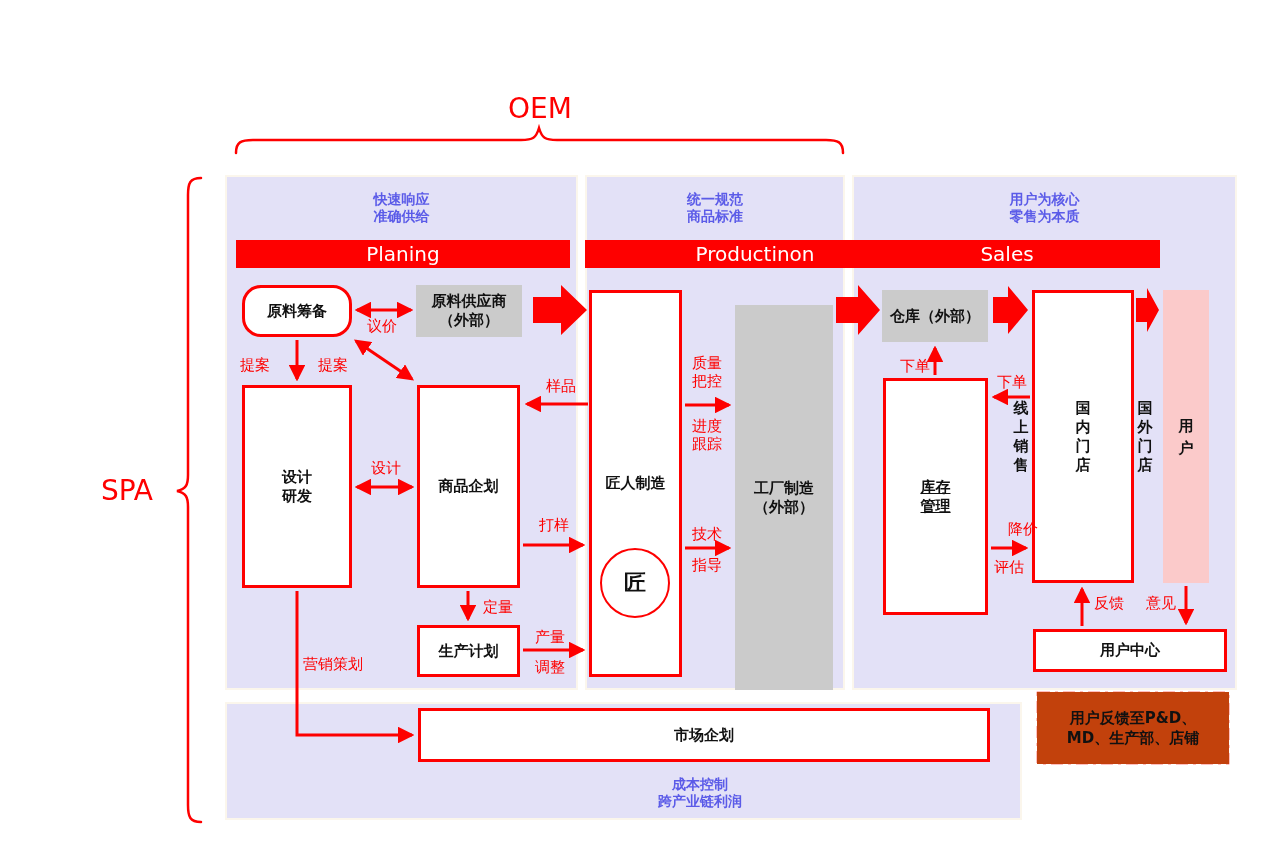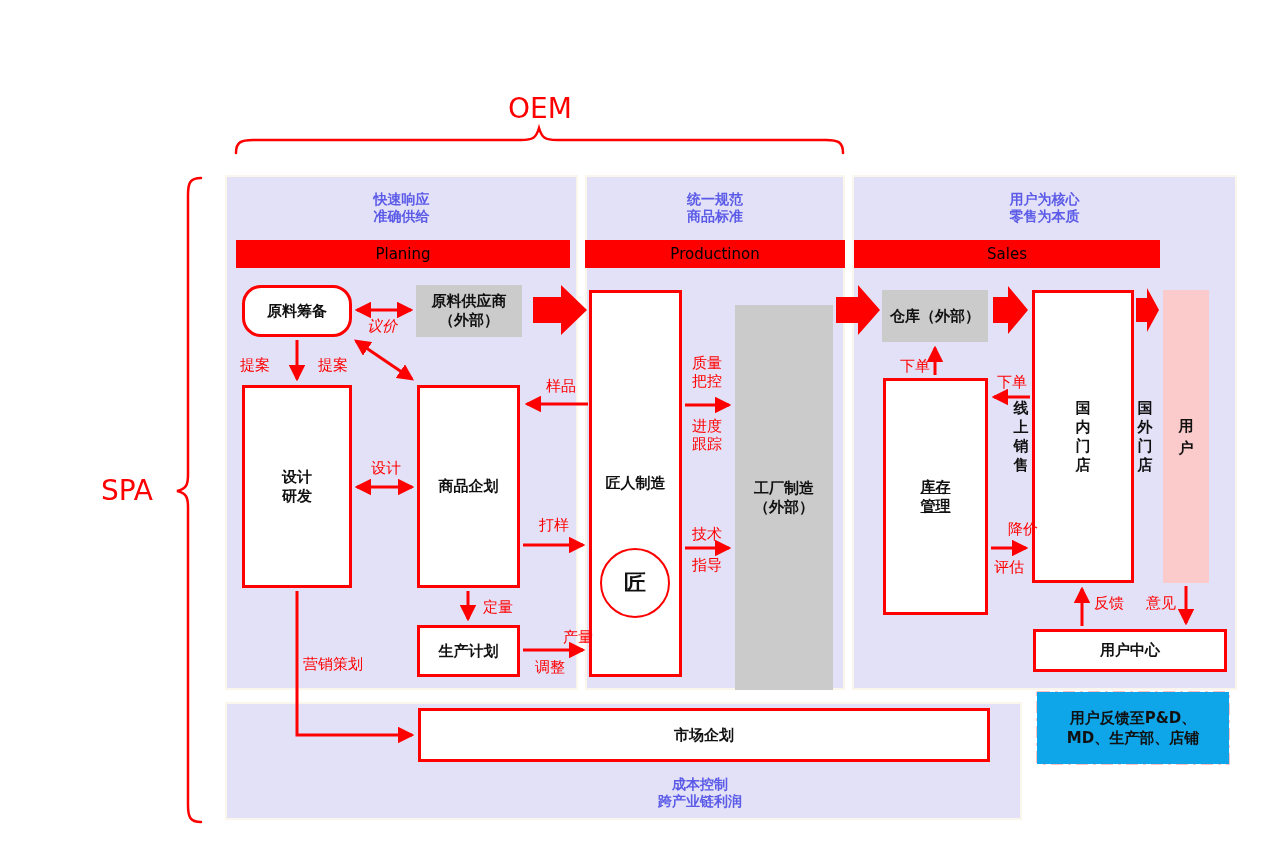--- a/index.html
+++ b/index.html
@@ -6,21 +6,21 @@
   #stage{
     position:relative;width:1267px;height:853px;background:#ffffff;overflow:hidden;
     font-family:"DejaVu Sans","Liberation Sans",sans-serif;
   }
   .panel{position:absolute;background:#e3e1f7;border:2px solid #fbf6ec;box-sizing:border-box;z-index:1;}
   .tagline{
     position:absolute;color:#5b5be8;font-size:14px;font-weight:bold;text-align:center;
     line-height:17px;white-space:pre-line;z-index:4;
   }
   .redbar{
-    position:absolute;height:28px;background:#fe0000;color:#000000;font-size:15px;
+    position:absolute;height:28px;background:#fe0000;color:#ffffff;font-size:20px;
     text-align:center;line-height:28px;z-index:3;
   }
   .box{
     position:absolute;background:#ffffff;border:3px solid #fe0000;box-sizing:border-box;
     display:flex;align-items:center;justify-content:center;text-align:center;
     color:#111111;font-size:15px;font-weight:bold;z-index:3;white-space:pre-line;line-height:19px;
   }
   .graybox{border:none;background:#cbcbcb;}
   .pinkbox{border:none;background:#fbcaca;line-height:22px;}
   .alabel{
@@ -28,21 +28,21 @@
   }
   .biglabel{position:absolute;color:#fe0000;font-size:28px;z-index:4;}
   #arrow-layer{position:absolute;left:0;top:0;z-index:2;}
   .seal{
     position:absolute;width:70px;height:70px;border:2.5px solid #fe0000;border-radius:50%;
     background:#ffffff;display:flex;align-items:center;justify-content:center;
     font-size:22px;font-weight:bold;color:#111111;z-index:4;box-sizing:border-box;
   }
   .stack{display:flex;justify-content:center;gap:47px;}
   .feedback-note{
-    position:absolute;background:#0ea5e9;display:flex;align-items:center;justify-content:center;
+    position:absolute;background:#c2410c;display:flex;align-items:center;justify-content:center;
     text-align:center;color:#111111;font-size:15px;font-weight:bold;line-height:20px;
     padding:0 12px;box-sizing:border-box;z-index:3;
   }
 </style>
 </head>
 <body>
 
 <div id="stage">
 
   <div class="panel" style="left:225px;top:175px;width:353px;height:515px;"></div>
@@ -53,21 +53,21 @@
   <div class="tagline" style="left:225px;top:191px;width:353px;">快速响应
 准确供给</div>
   <div class="tagline" style="left:585px;top:191px;width:260px;">统一规范
 商品标准</div>
   <div class="tagline" style="left:852px;top:191px;width:385px;">用户为核心
 零售为本质</div>
   <div class="tagline" style="left:585px;top:776px;width:230px;">成本控制
 跨产业链利润</div>
 
   <div class="redbar" style="left:236px;top:240px;width:334px;">Planing</div>
-  <div class="redbar" style="left:585px;top:240px;width:260px;">Productinon</div>
+  <div class="redbar" style="left:585px;top:240px;width:260px;padding-left:40px;">Productinon</div>
   <div class="redbar" style="left:854px;top:240px;width:306px;">Sales</div>
 
   <div class="biglabel" style="left:508px;top:92px;">OEM</div>
   <div class="biglabel" style="left:101px;top:474px;">SPA</div>
 
   <svg id="arrow-layer" width="1267" height="853">
     <defs>
       <marker id="ah" viewBox="0 0 10 10" refX="8.5" refY="5" markerWidth="5.5" markerHeight="5.5" orient="auto-start-reverse">
         <path d="M0,0 L10,5 L0,10 z" fill="#fe0000"></path>
       </marker>
@@ -126,28 +126,28 @@
     <span>国内门店</span>
     <span>国外门店</span>
   </div>
   <div class="box pinkbox" style="left:1163px;top:290px;width:46px;height:293px;">用
 户</div>
   <div class="box" style="left:1033px;top:629px;width:194px;height:43px;">用户中心</div>
   <div class="feedback-note" style="left:1037px;top:692px;width:192px;height:72px;">用户反馈至P&amp;D、MD、生产部、店铺</div>
 
   <div class="box" style="left:418px;top:708px;width:572px;height:54px;">市场企划</div>
 
-  <span class="alabel" style="left:367px;top:317px;font-style:italic;">议价</span>
+  <span class="alabel" style="left:367px;top:317px;">议价</span>
   <span class="alabel" style="left:240px;top:356px;">提案</span>
   <span class="alabel" style="left:318px;top:356px;">提案</span>
   <span class="alabel" style="left:546px;top:377px;">样品</span>
   <span class="alabel" style="left:371px;top:459px;">设计</span>
   <span class="alabel" style="left:539px;top:516px;">打样</span>
   <span class="alabel" style="left:483px;top:598px;">定量</span>
-  <span class="alabel" style="left:535px;top:628px;margin-left:28px;">产量</span>
+  <span class="alabel" style="left:535px;top:628px;">产量</span>
   <span class="alabel" style="left:535px;top:658px;">调整</span>
   <span class="alabel" style="left:303px;top:655px;">营销策划</span>
   <span class="alabel" style="left:692px;top:354px;">质量
 把控</span>
   <span class="alabel" style="left:692px;top:417px;">进度
 跟踪</span>
   <span class="alabel" style="left:692px;top:525px;">技术</span>
   <span class="alabel" style="left:692px;top:556px;">指导</span>
   <span class="alabel" style="left:900px;top:357px;">下单</span>
   <span class="alabel" style="left:997px;top:373px;">下单</span>

